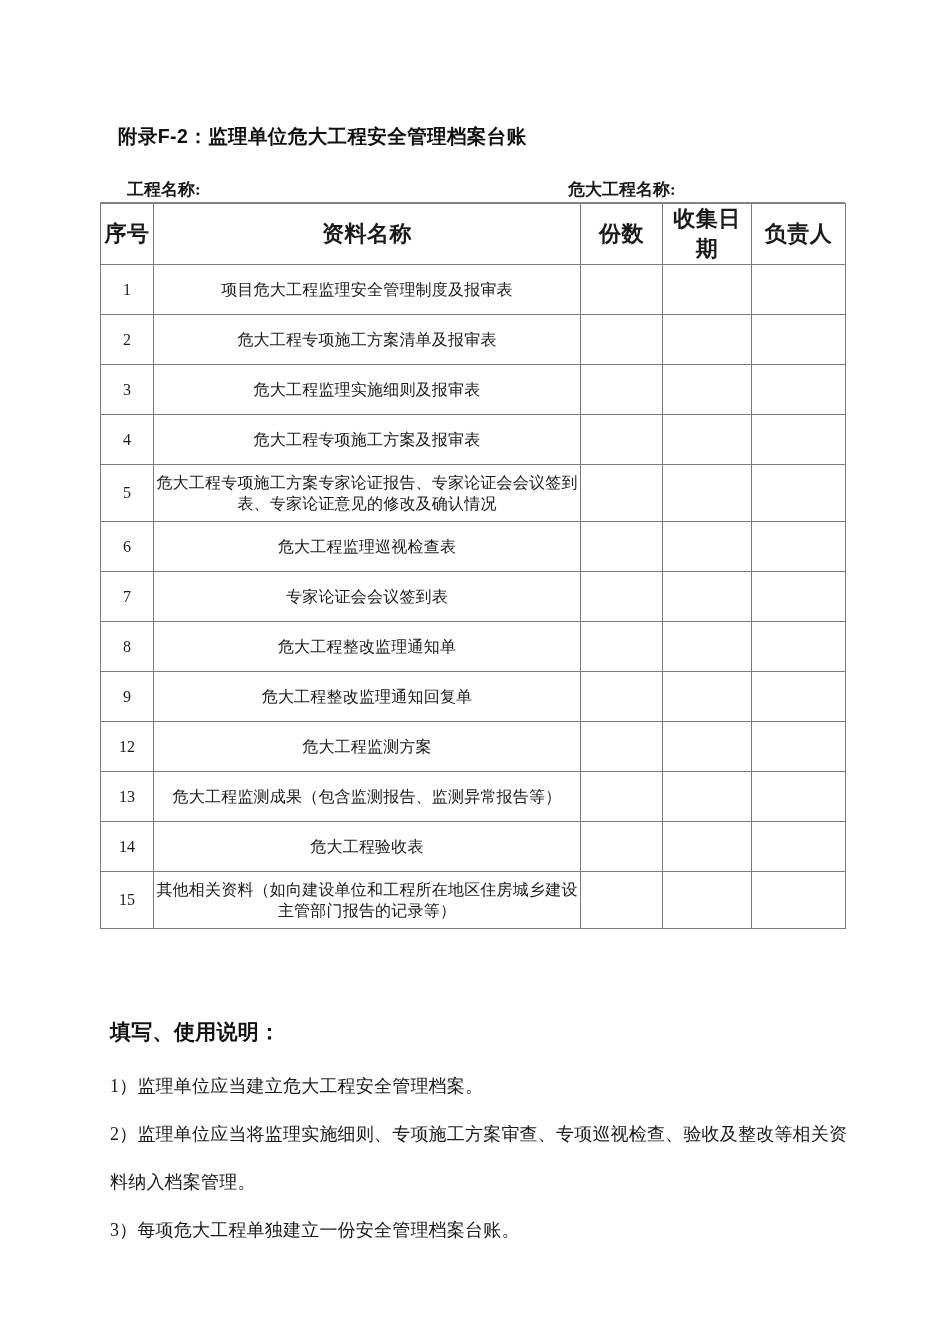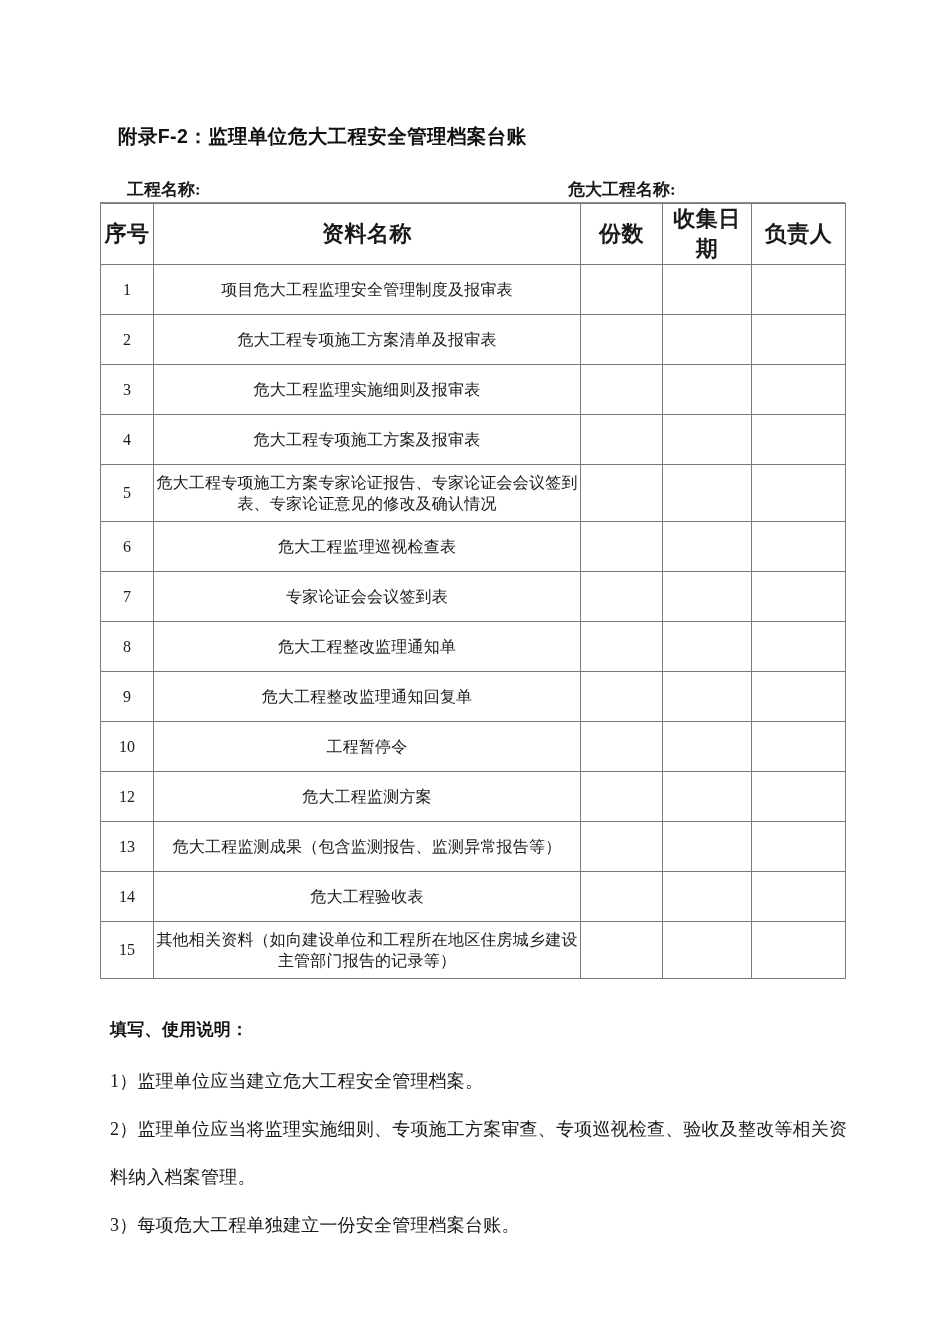--- a/index.html
+++ b/index.html
@@ -113,21 +113,21 @@
   
   .notes {
     position: absolute;
     left: 110px;
     top: 1018px;
     width: 745px;
   }
   .notes-heading {
     font-family: "Liberation Sans", "DejaVu Sans", sans-serif;
     font-weight: bold;
-    font-size: 17px;
+    font-size: 21px;
     letter-spacing: 0.3px;
     margin: 0 0 16px 0;
     color: #111;
   }
   .note-item {
     font-size: 18px;
     line-height: 48px;
     letter-spacing: 0.2px;
     margin: 0;
     color: #1a1a1a;
@@ -222,27 +222,20 @@
           <td class="cell-blank"></td>
         </tr>
         <tr>
           <td class="cell-seq">9</td>
           <td class="cell-name">危大工程整改监理通知回复单</td>
           <td class="cell-blank"></td>
           <td class="cell-blank"></td>
           <td class="cell-blank"></td>
         </tr>
         <tr>
-          <td class="cell-seq">10</td>
-          <td class="cell-name">工程暂停令</td>
-          <td class="cell-blank"></td>
-          <td class="cell-blank"></td>
-          <td class="cell-blank"></td>
-        </tr>
-        <tr>
           <td class="cell-seq">12</td>
           <td class="cell-name">危大工程监测方案</td>
           <td class="cell-blank"></td>
           <td class="cell-blank"></td>
           <td class="cell-blank"></td>
         </tr>
         <tr>
           <td class="cell-seq">13</td>
           <td class="cell-name">危大工程监测成果（包含监测报告、监测异常报告等）</td>
           <td class="cell-blank"></td>

